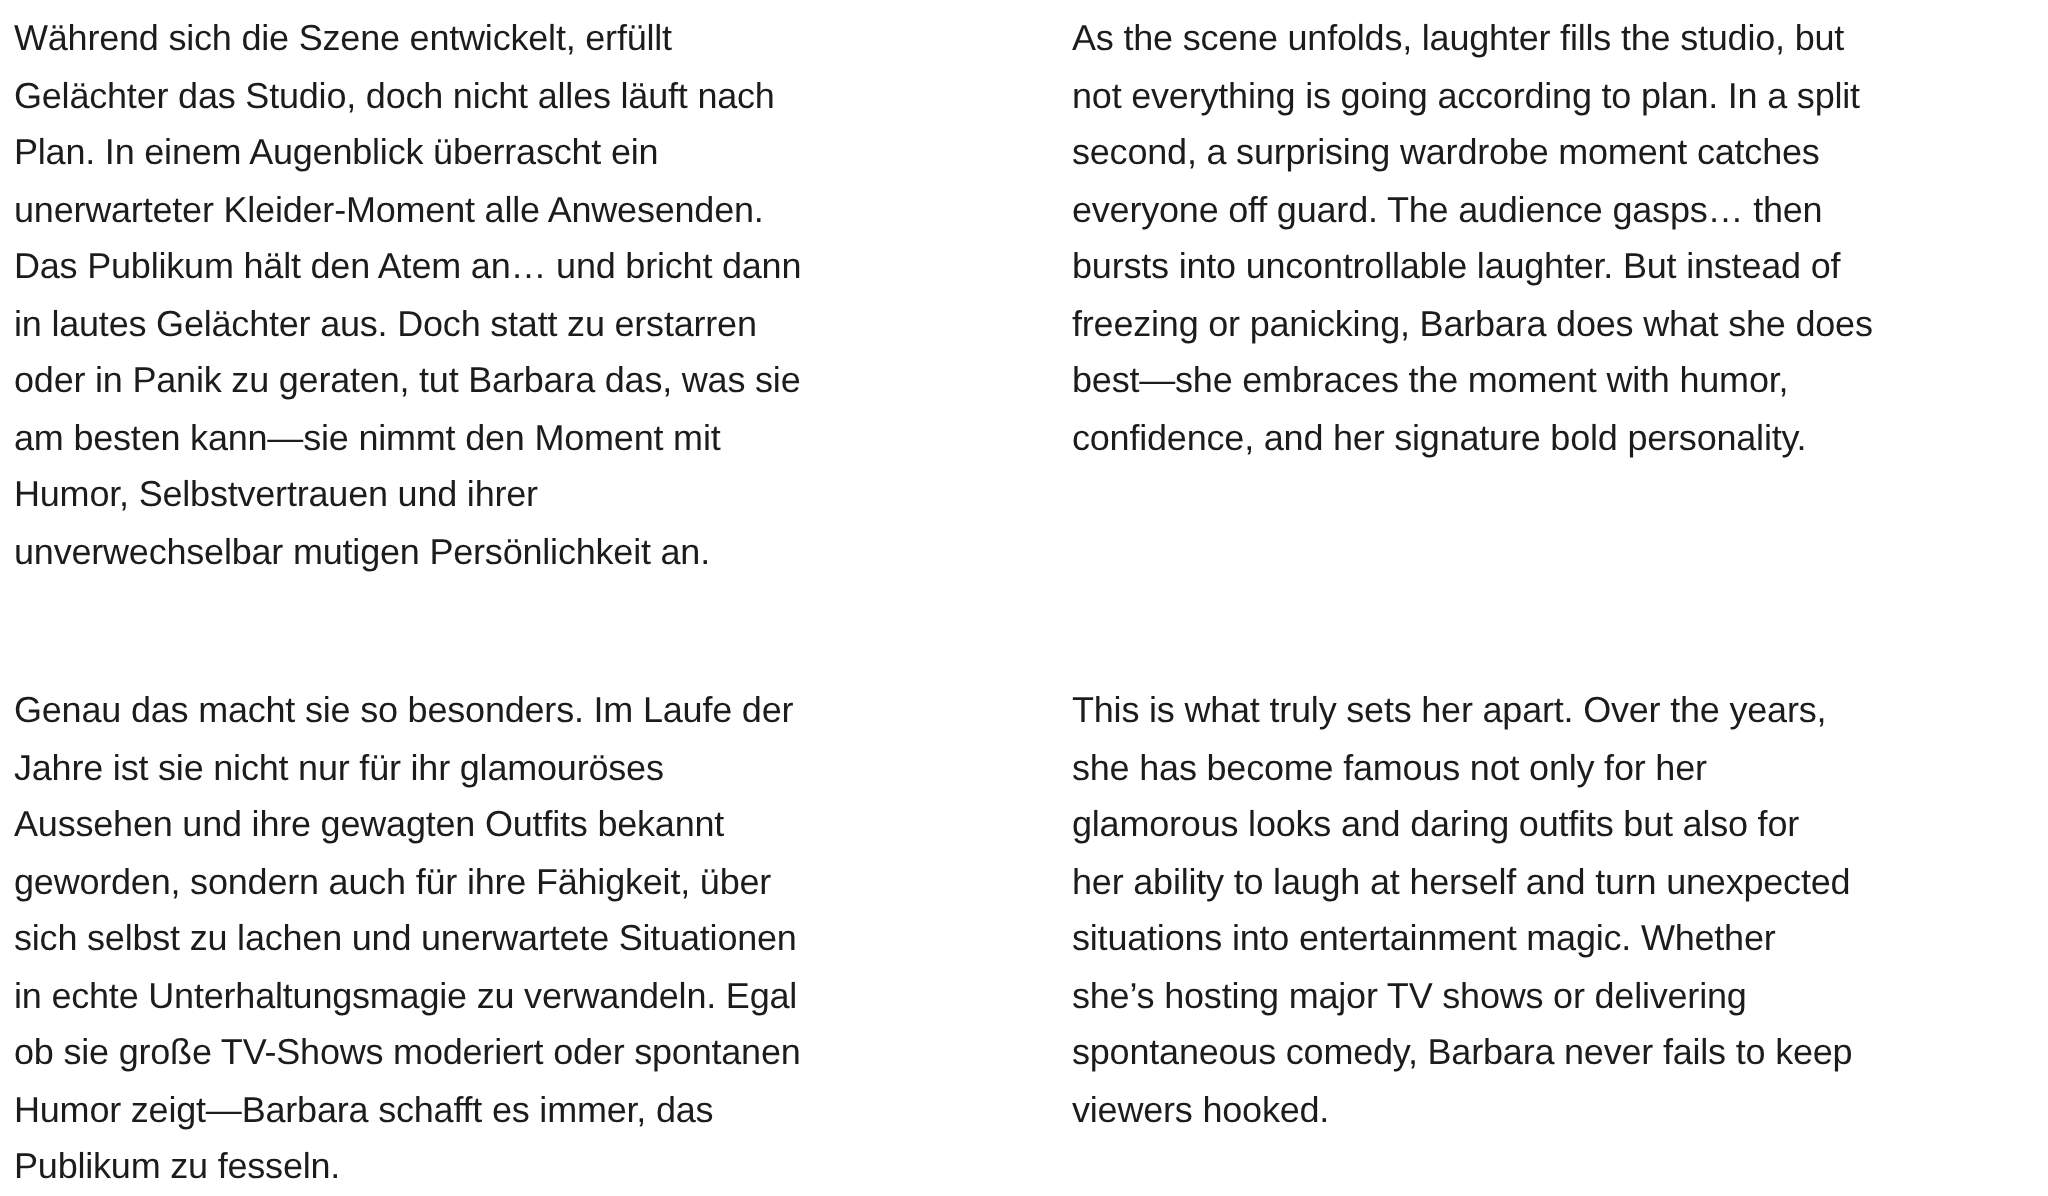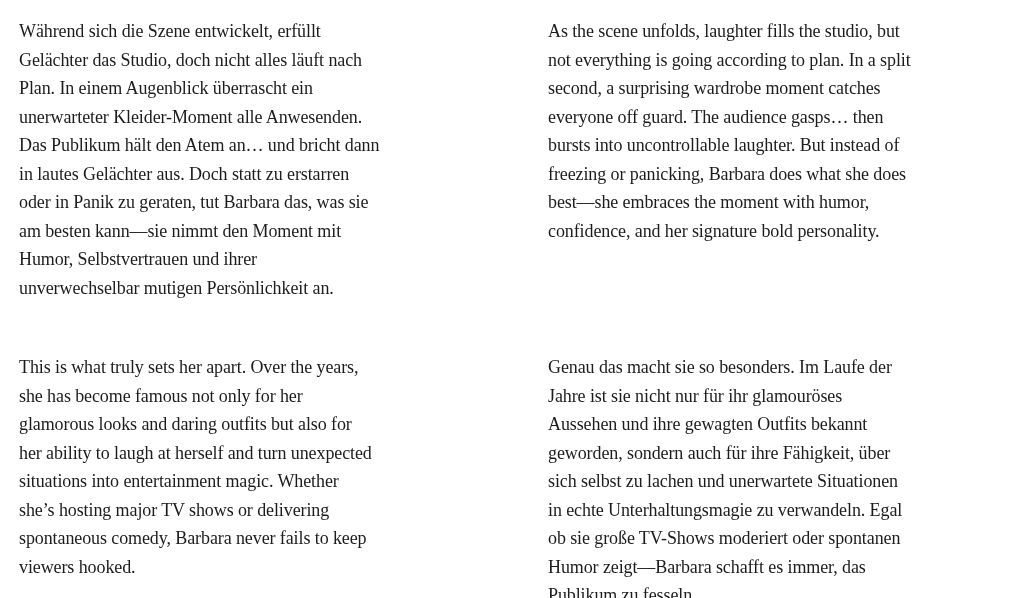--- a/index.html
+++ b/index.html
@@ -19,27 +19,26 @@
     position: absolute;
     top: 5px;
     left: 7px;
     display: grid;
     grid-template-columns: 474px 478px;
     grid-template-rows: 336px auto;
     column-gap: 55px;
   }
 
   .para {
-    margin: 12px;
+    margin: 0;
     font-size: 18px;
     line-height: 28.5px;
     letter-spacing: -0.1px;
     color: #1c1c1c;
     white-space: pre;  
-    font-family: Liberation Serif, serif;
   }
 </style>
 </head>
 <body>
 
 <div class="page">
   <div class="text-grid">
     <p class="para">Während sich die Szene entwickelt, erfüllt
 Gelächter das Studio, doch nicht alles läuft nach
 Plan. In einem Augenblick überrascht ein
@@ -51,31 +50,31 @@
 Humor, Selbstvertrauen und ihrer
 unverwechselbar mutigen Persönlichkeit an.</p>
     <p class="para">As the scene unfolds, laughter fills the studio, but
 not everything is going according to plan. In a split
 second, a surprising wardrobe moment catches
 everyone off guard. The audience gasps… then
 bursts into uncontrollable laughter. But instead of
 freezing or panicking, Barbara does what she does
 best—she embraces the moment with humor,
 confidence, and her signature bold personality.</p>
-    <p class="para">This is what truly sets her apart. Over the years,
-she has become famous not only for her
-glamorous looks and daring outfits but also for
-her ability to laugh at herself and turn unexpected
-situations into entertainment magic. Whether
-she’s hosting major TV shows or delivering
-spontaneous comedy, Barbara never fails to keep
-viewers hooked.</p>
     <p class="para">Genau das macht sie so besonders. Im Laufe der
 Jahre ist sie nicht nur für ihr glamouröses
 Aussehen und ihre gewagten Outfits bekannt
 geworden, sondern auch für ihre Fähigkeit, über
 sich selbst zu lachen und unerwartete Situationen
 in echte Unterhaltungsmagie zu verwandeln. Egal
 ob sie große TV-Shows moderiert oder spontanen
 Humor zeigt—Barbara schafft es immer, das
 Publikum zu fesseln.</p>
+    <p class="para">This is what truly sets her apart. Over the years,
+she has become famous not only for her
+glamorous looks and daring outfits but also for
+her ability to laugh at herself and turn unexpected
+situations into entertainment magic. Whether
+she’s hosting major TV shows or delivering
+spontaneous comedy, Barbara never fails to keep
+viewers hooked.</p>
   </div>
 </div>
 
 </body></html>

